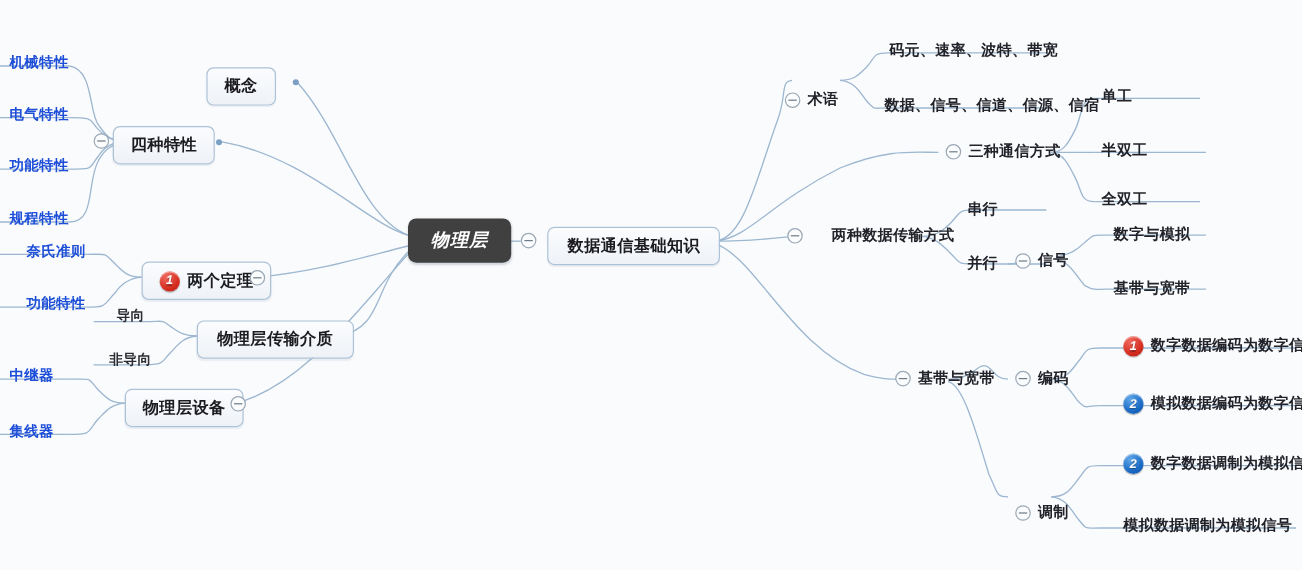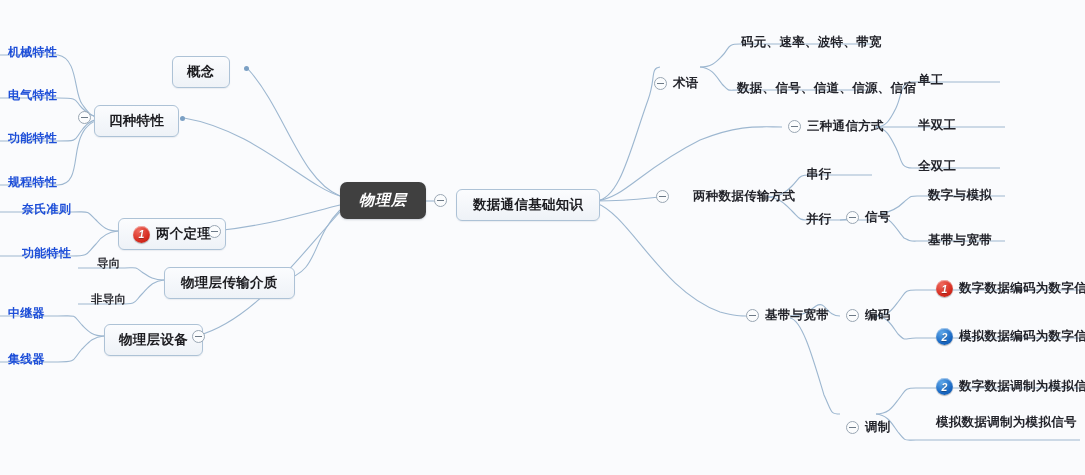--- a/index.html
+++ b/index.html
@@ -363,21 +363,21 @@
   </div>
 
   <div class="node leaf" style="left:840px; top:417px;">
     <span class="itog"></span>
     <span>调制</span>
   </div>
   <div class="node leaf" style="left:930px; top:376px;">
     <span class="badge blue">2</span>
     <span>数字数据调制为模拟信号</span>
   </div>
-  <div class="node leaf" style="left:930px; top:412px;">
+  <div class="node leaf" style="left:930px; top:428px;">
     <span>模拟数据调制为模拟信号</span>
   </div>
 
   <svg class="cursor" id="mouse-cursor" width="18" height="26" viewBox="0 0 18 26" style="position: absolute; left: 286px; top: 403px;">
     <polygon points="0,0 0,18 4.5,13.8 7.6,21.5 10.8,20.1 7.8,12.7 13.6,12.7" fill="#1a1a1a" stroke="#ffffff" stroke-width="1.1"></polygon>
   </svg>
 
 </div>
 
 </body></html>

